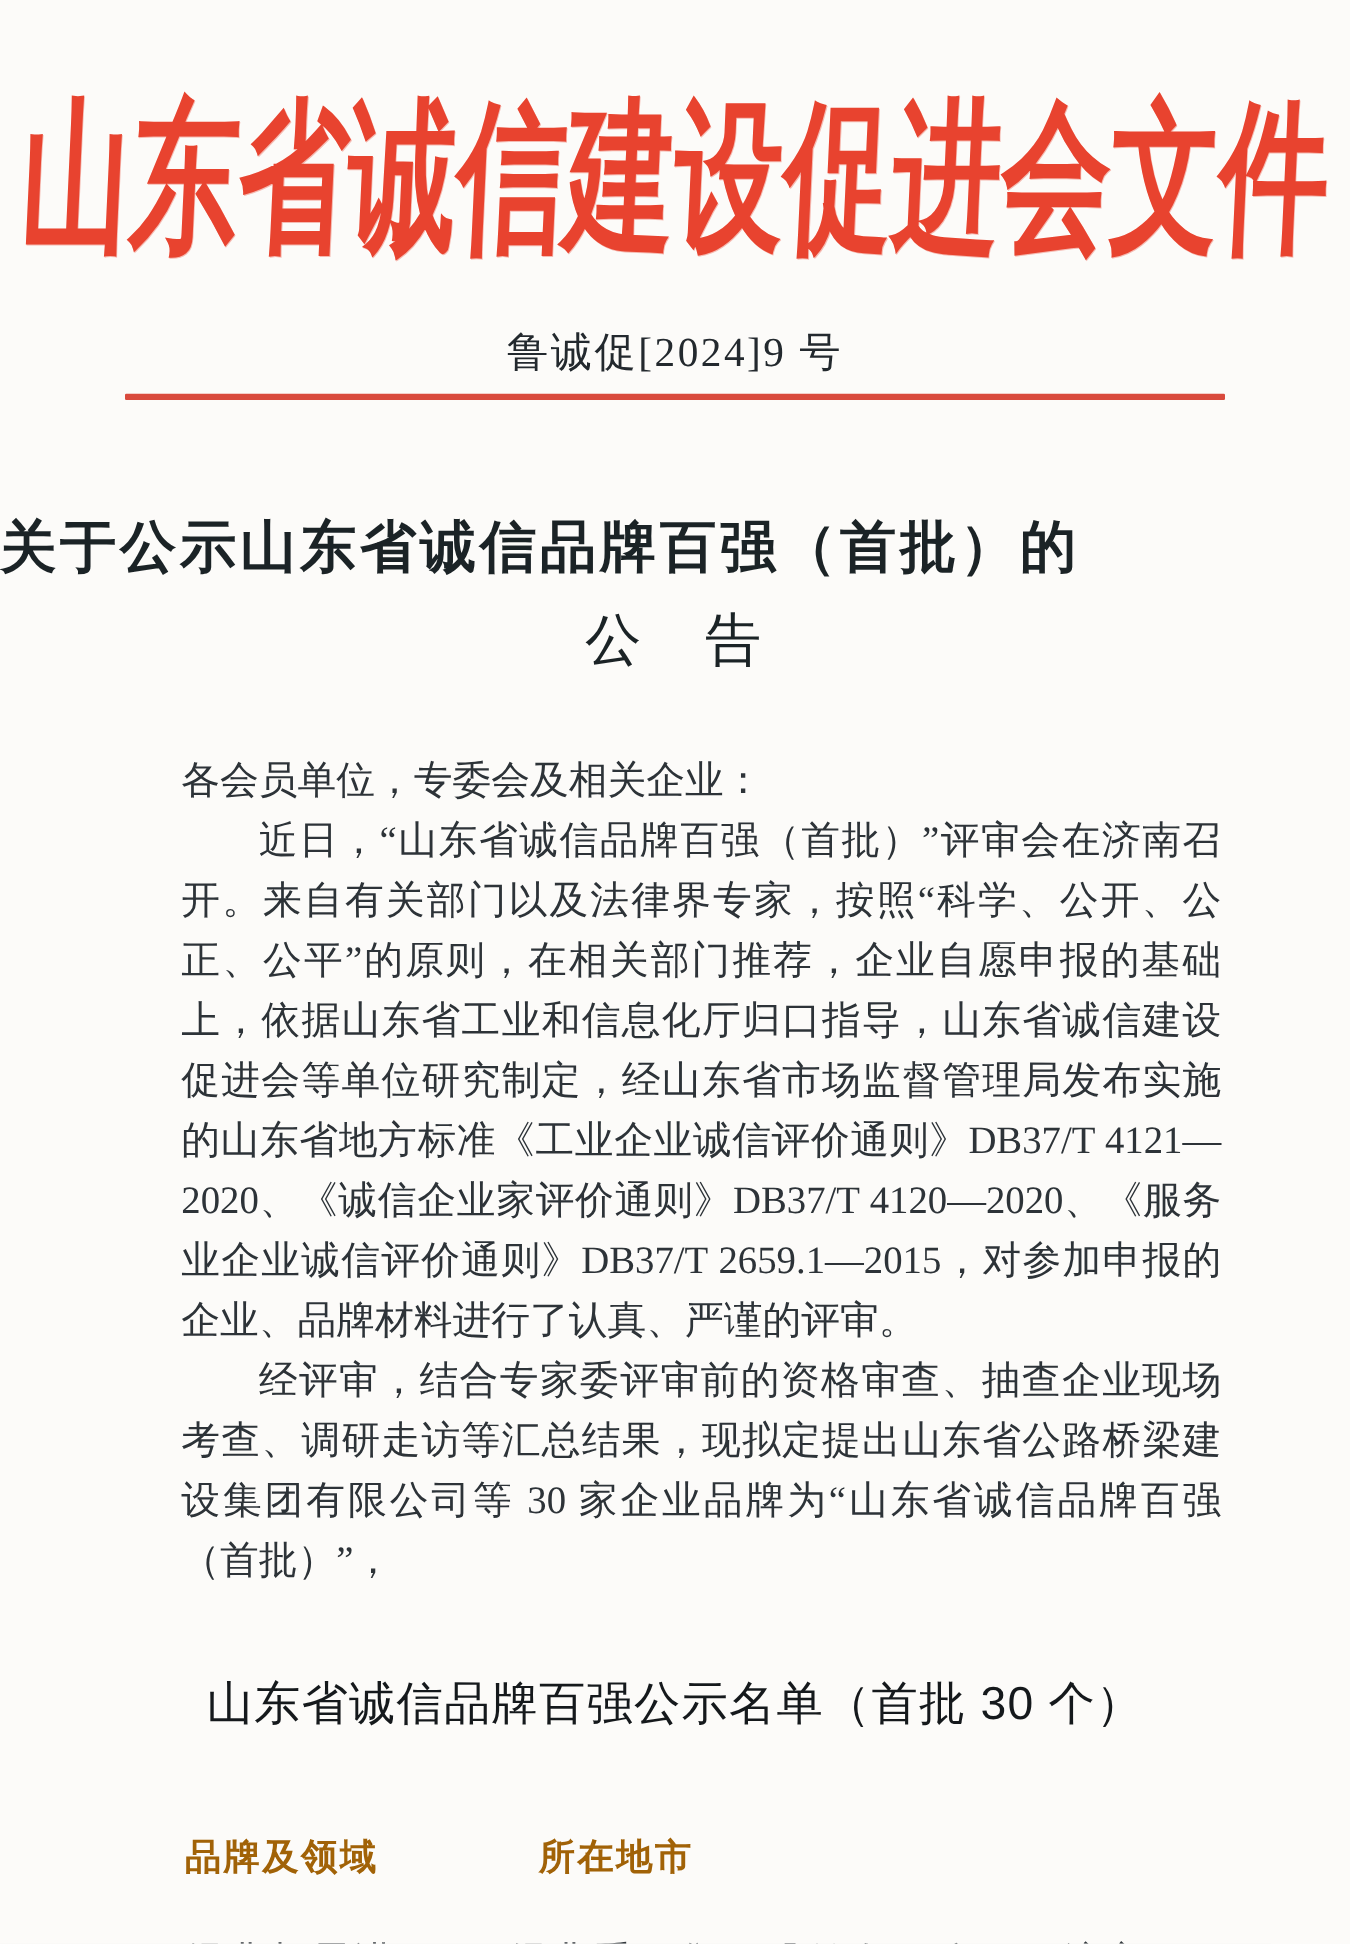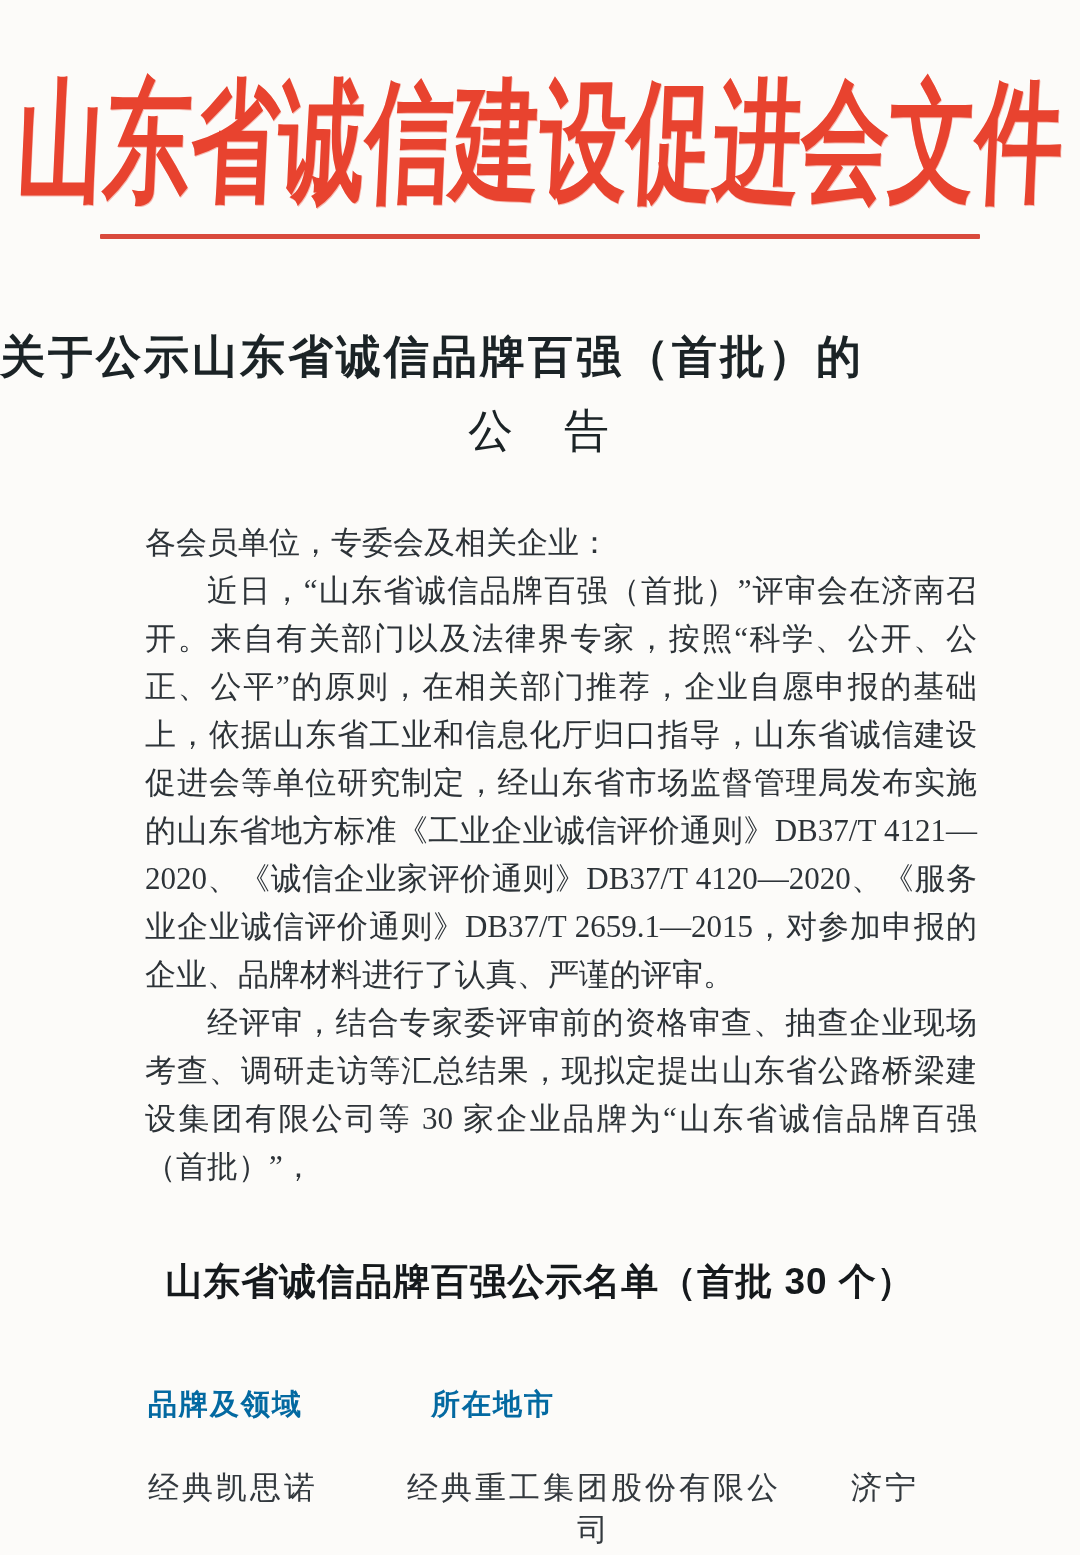--- a/index.html
+++ b/index.html
@@ -74,56 +74,57 @@
     text-align: justify;
     text-justify: inter-ideograph;
   }
   .body-text .para { text-indent: 2em; }
   .body-text .para.no-indent { text-indent: 0; }
   
   .list-heading {
     margin-top: 66px;
     text-align: center;
     font-size: 37px;
-    font-weight: 700;
+    font-weight: 400;
     color: #15191c;
     letter-spacing: 1px;
     font-family: "Liberation Sans", "DejaVu Sans", sans-serif;
   }
   
   .brand-table {
     margin: 78px 100px 0 148px;
   }
   .t-row { display: flex; align-items: baseline; }
   .t-col1 { width: 250px; text-align: left; }
   .t-col2 { flex: 1; text-align: center; }
   .t-col3 { width: 190px; text-align: center; }
   .t-head .t-cell {
     font-size: 29px;
     font-weight: 700;
-    color: #0369a1;
+    color: #a16207;
     font-family: Liberation Serif, serif;
     letter-spacing: 2px;
   }
   .t-body .t-row { margin-top: 42px; }
   .t-body .t-cell {
     font-size: 31px;
     color: #33393e;
     letter-spacing: 3px;
   }
 </style>
 </head>
 <body>
 
 <div class="page">
 
   <div class="red-header">
     <div class="txt">山东省诚信建设促进会文件</div>
   </div>
 
+  <div class="doc-number">鲁诚促[2024]9 号</div>
 
   <div class="red-rule"></div>
 
   <div class="doc-title-1">关于公示山东省诚信品牌百强（首批）的</div>
 
   <div class="doc-title-2">公　告</div>
 
   <div class="body-text" id="body-paragraphs">
       <div class="para no-indent">各会员单位，专委会及相关企业：</div>
       <div class="para">近日，“山东省诚信品牌百强（首批）”评审会在济南召开。来自有关部门以及法律界专家，按照“科学、公开、公正、公平”的原则，在相关部门推荐，企业自愿申报的基础上，依据山东省工业和信息化厅归口指导，山东省诚信建设促进会等单位研究制定，经山东省市场监督管理局发布实施的山东省地方标准《工业企业诚信评价通则》DB37/T 4121—2020、《诚信企业家评价通则》DB37/T 4120—2020、《服务业企业诚信评价通则》DB37/T 2659.1—2015，对参加申报的企业、品牌材料进行了认真、严谨的评审。</div>

